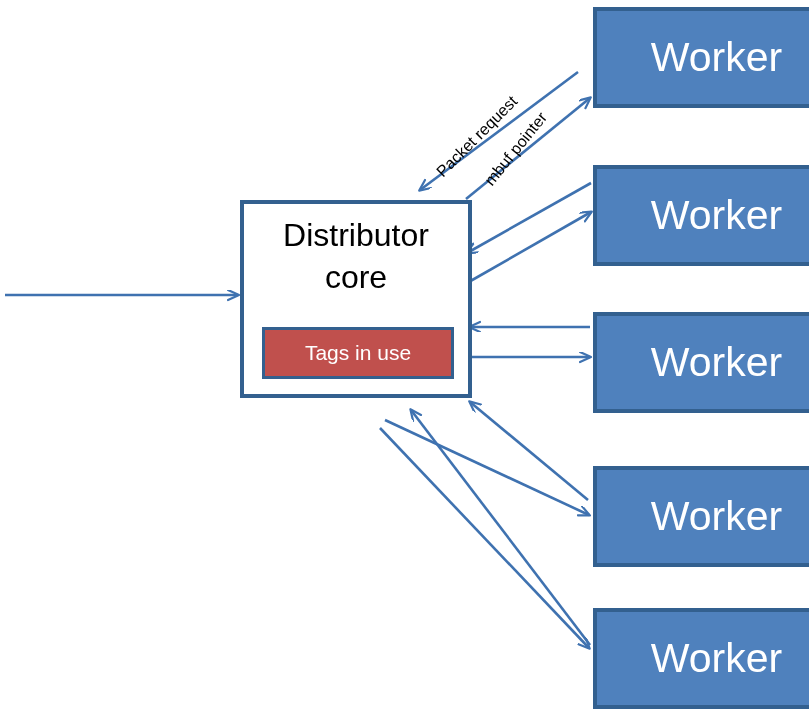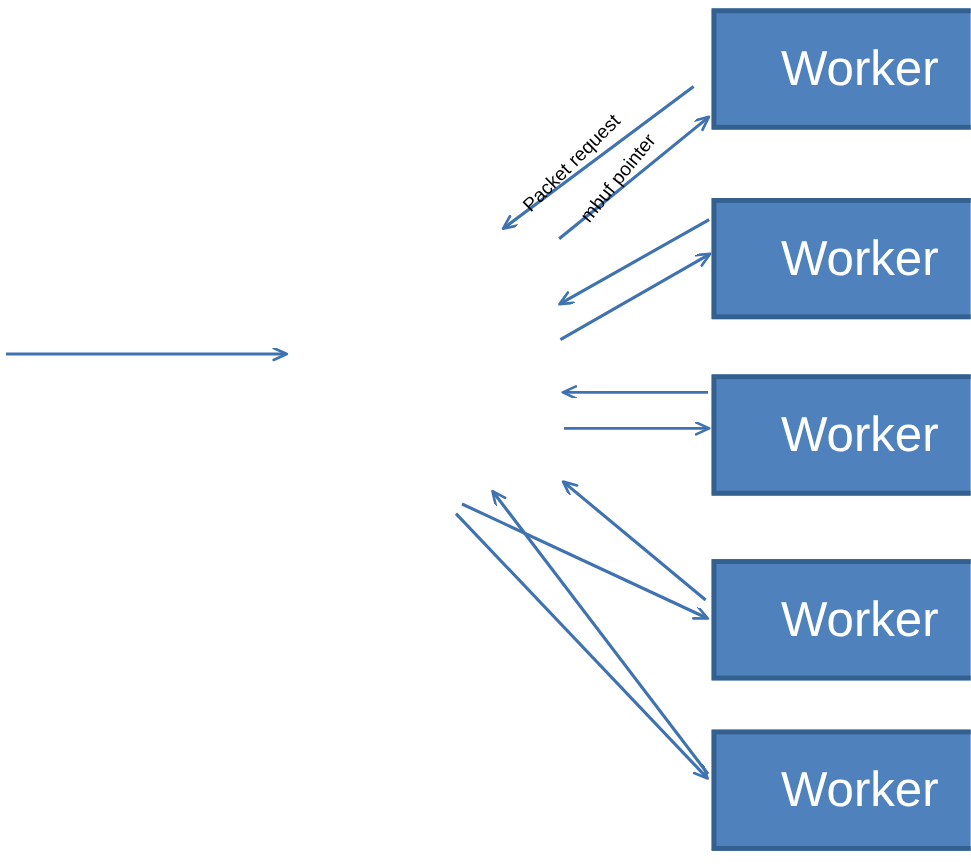--- a/index.html
+++ b/index.html
@@ -143,20 +143,27 @@
     <line x1="588" y1="500" x2="470" y2="402" stroke="#3F72B0" stroke-width="2.6" marker-end="url(#ah)"></line>
 
     <line x1="385" y1="420" x2="589" y2="515" stroke="#3F72B0" stroke-width="2.6" marker-end="url(#ah)"></line>
 
     <line x1="590" y1="645" x2="411" y2="410" stroke="#3F72B0" stroke-width="2.6" marker-end="url(#ah)"></line>
 
     <line x1="380" y1="428" x2="589" y2="648" stroke="#3F72B0" stroke-width="2.6" marker-end="url(#ah)"></line>
   </svg>
 
 
+  <div class="distributor-box">
+    <div class="distributor-title">Distributor
+core</div>
+    <div class="tags-box">
+      <span>Tags in use</span>
+    </div>
+  </div>
 
   <div class="arrow-label label-packet-request">Packet request</div>
   <div class="arrow-label label-mbuf-pointer">mbuf pointer</div>
 
   <div class="worker-box w1">
     <span>Worker</span>
   </div>
   <div class="worker-box w2">
     <span>Worker</span>
   </div>

